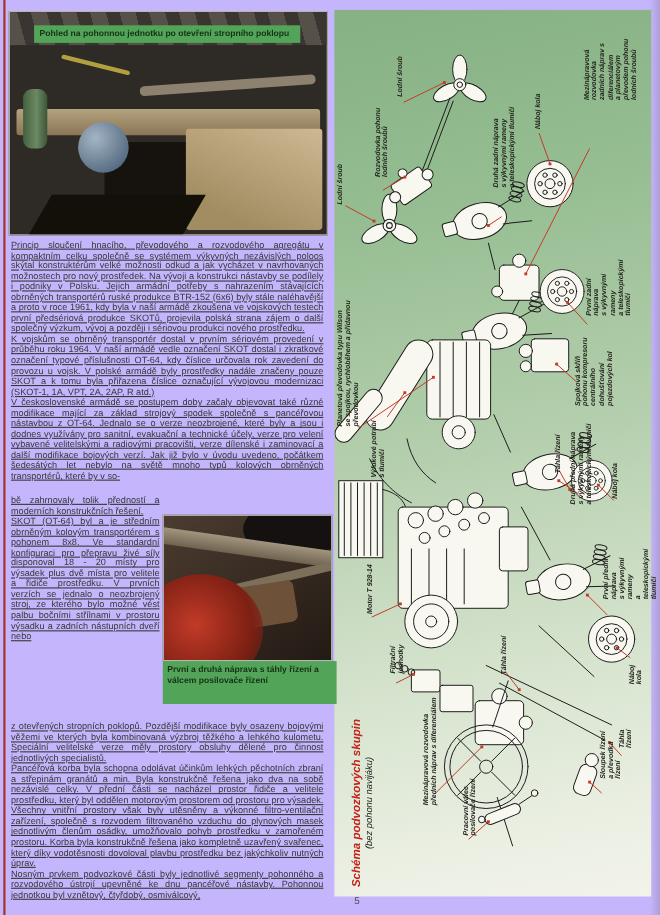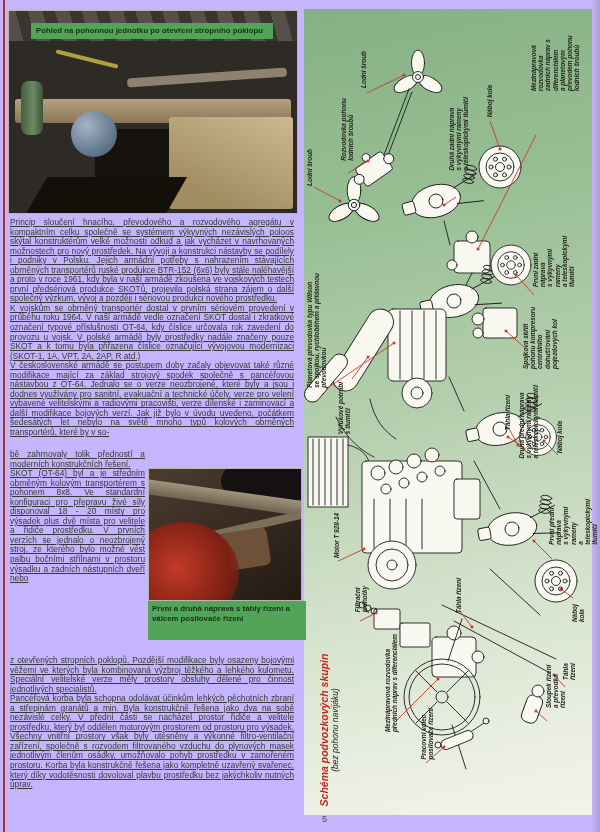--- a/index.html
+++ b/index.html
@@ -92,20 +92,21 @@
     <p>K vojskům se obrněný transportér dostal v prvním sériovém provedení v průběhu roku 1964. V naší armádě vedle označení SKOT dostal i zkratkové označení typové příslušnosti OT-64, kdy číslice určovala rok zavedení do provozu u vojsk. V polské armádě byly prostředky nadále značeny pouze SKOT a k tomu byla přiřazena číslice označující vývojovou modernizaci (SKOT-1, 1A, VPT, 2A, 2AP, R atd.)</p>
     <p>V československé armádě se postupem doby začaly objevovat také různé modifikace mající za základ strojový spodek společně s pancéřovou nástavbou z OT-64. Jednalo se o verze neozbrojené, které byly a jsou i dodnes využívány pro sanitní, evakuační a technické účely, verze pro velení vybavené velitelskými a radiovými pracovišti, verze dílenské i zaminovací a další modifikace bojových verzí. Jak již bylo v úvodu uvedeno, počátkem šedesátých let nebylo na světě mnoho typů kolových obrněných transportérů, které by v so-</p>
   </div>
   <div class="tx blockB">
     <p>bě zahrnovaly tolik předností a moderních konstrukčních řešení.</p>
     <p>SKOT (OT-64) byl a je středním obrněným kolovým transportérem s pohonem 8x8. Ve standardní konfiguraci pro přepravu živé síly disponoval 18 - 20 místy pro výsadek plus dvě místa pro velitele a řidiče prostředku. V prvních verzích se jednalo o neozbrojený stroj, ze kterého bylo možné vést palbu bočními střílnami v prostoru výsadku a zadních nástupních dveří nebo</p>
   </div>
   <div class="tx blockC">
     <p>z otevřených stropních poklopů. Pozdější modifikace byly osazeny bojovými věžemi ve kterých byla kombinovaná výzbroj těžkého a lehkého kulometu. Speciální velitelské verze měly prostory obsluhy dělené pro činnost jednotlivých specialistů.</p>
     <p>Pancéřová korba byla schopna odolávat účinkům lehkých pěchotních zbraní a střepinám granátů a min. Byla konstrukčně řešena jako dva na sobě nezávislé celky. V přední části se nacházel prostor řidiče a velitele prostředku, který byl oddělen motorovým prostorem od prostoru pro výsadek. Všechny vnitřní prostory však byly utěsněny a výkonné filtro-ventilační zařízení, společně s rozvodem filtrovaného vzduchu do plynových masek jednotlivým členům osádky, umožňovalo pohyb prostředku v zamořeném prostoru. Korba byla konstrukčně řešena jako kompletně uzavřený svařenec, který díky vodotěsnosti dovoloval plavbu prostředku bez jakýchkoliv nutných úprav.</p>
+    <p>Nosným prvkem podvozkové části byly jednotlivé segmenty pohonného a rozvodového ústrojí upevněné ke dnu pancéřové nástavby. Pohonnou jednotkou byl vznětový, čtyřdobý, osmiválcový,</p>
   </div>
 
   <div class="photo photo2">
     <div class="pa p2-bg"></div>
     <div class="pa p2-dark"></div>
     <div class="pa p2-beam"></div>
     <div class="pa p2-rod"></div>
     <div class="pa p2-part"></div>
     <div class="pa p2-red"></div>
   </div>

